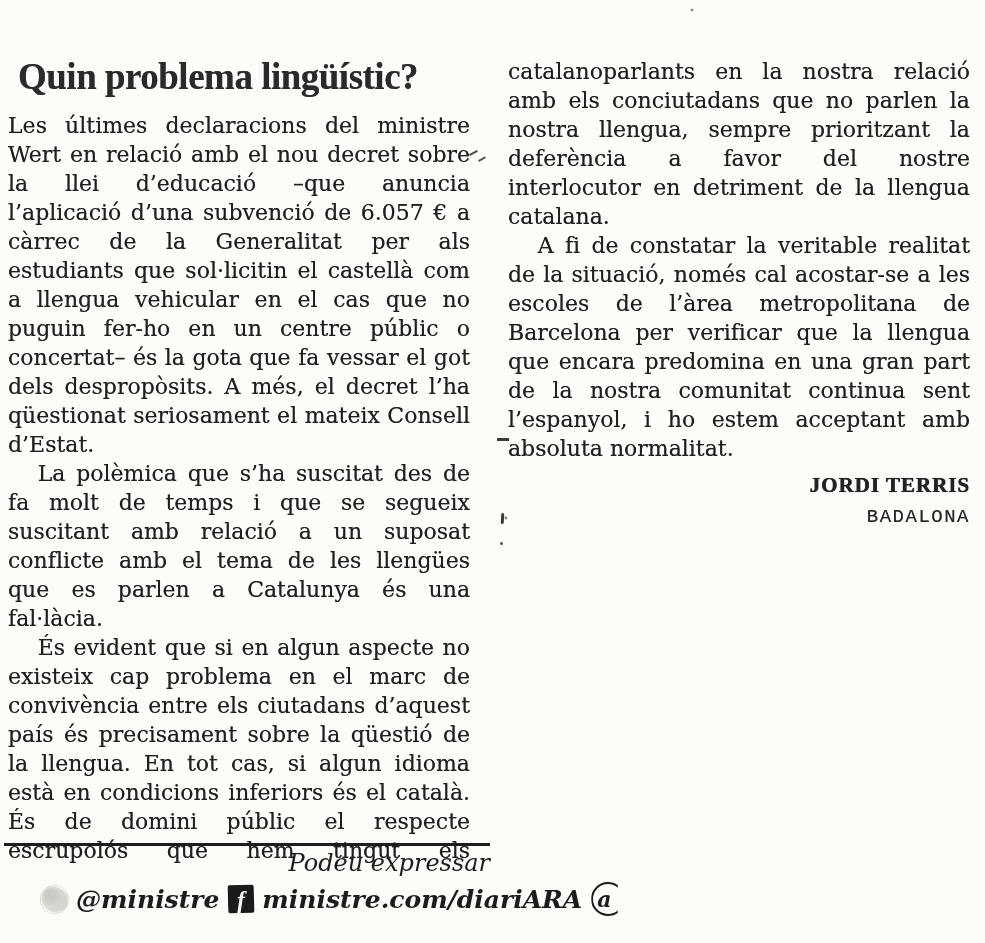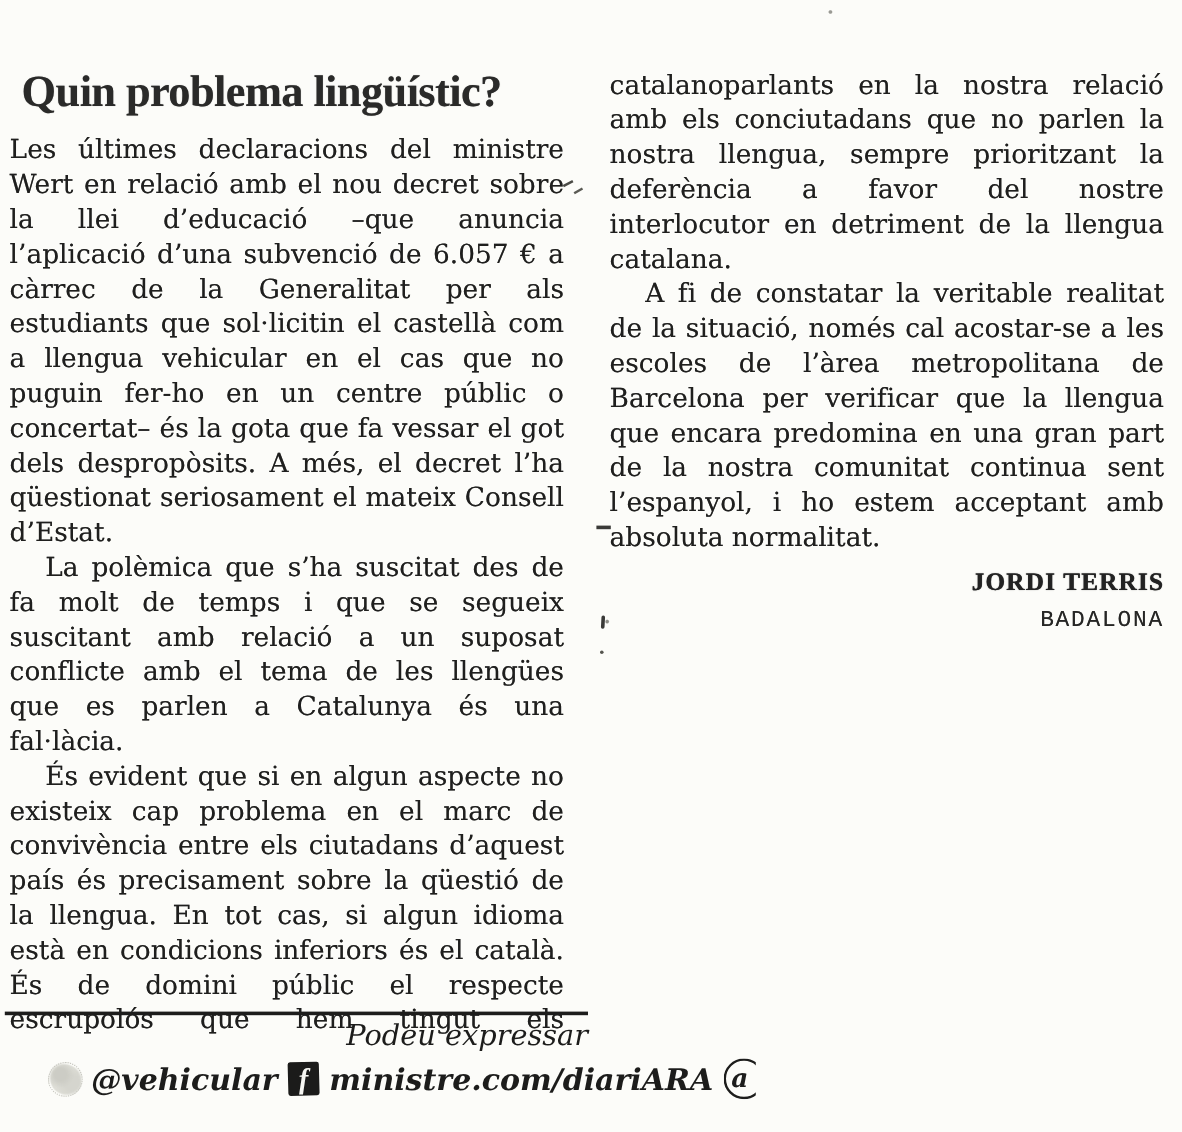--- a/index.html
+++ b/index.html
@@ -154,21 +154,21 @@
       <div class="sig-author">JORDI TERRIS</div>
       <div class="sig-location">BADALONA</div>
     </div>
   </div>
 
   <div class="footer">
     <div class="footer-rule"></div>
     <div class="footer-lead">Podeu expressar</div>
     <div class="social">
       <span class="tw-blob"></span>
-      <span>@vehicular</span>
+      <span>@ministre</span>
       <span class="fb-icon">
           <span>f</span>
         </span>
       <span>ministre.com/diariARA</span>
       <span class="at-icon">
         <span class="ring"></span>
         <span class="at-glyph">a</span>
       </span>
     </div>
   </div>

